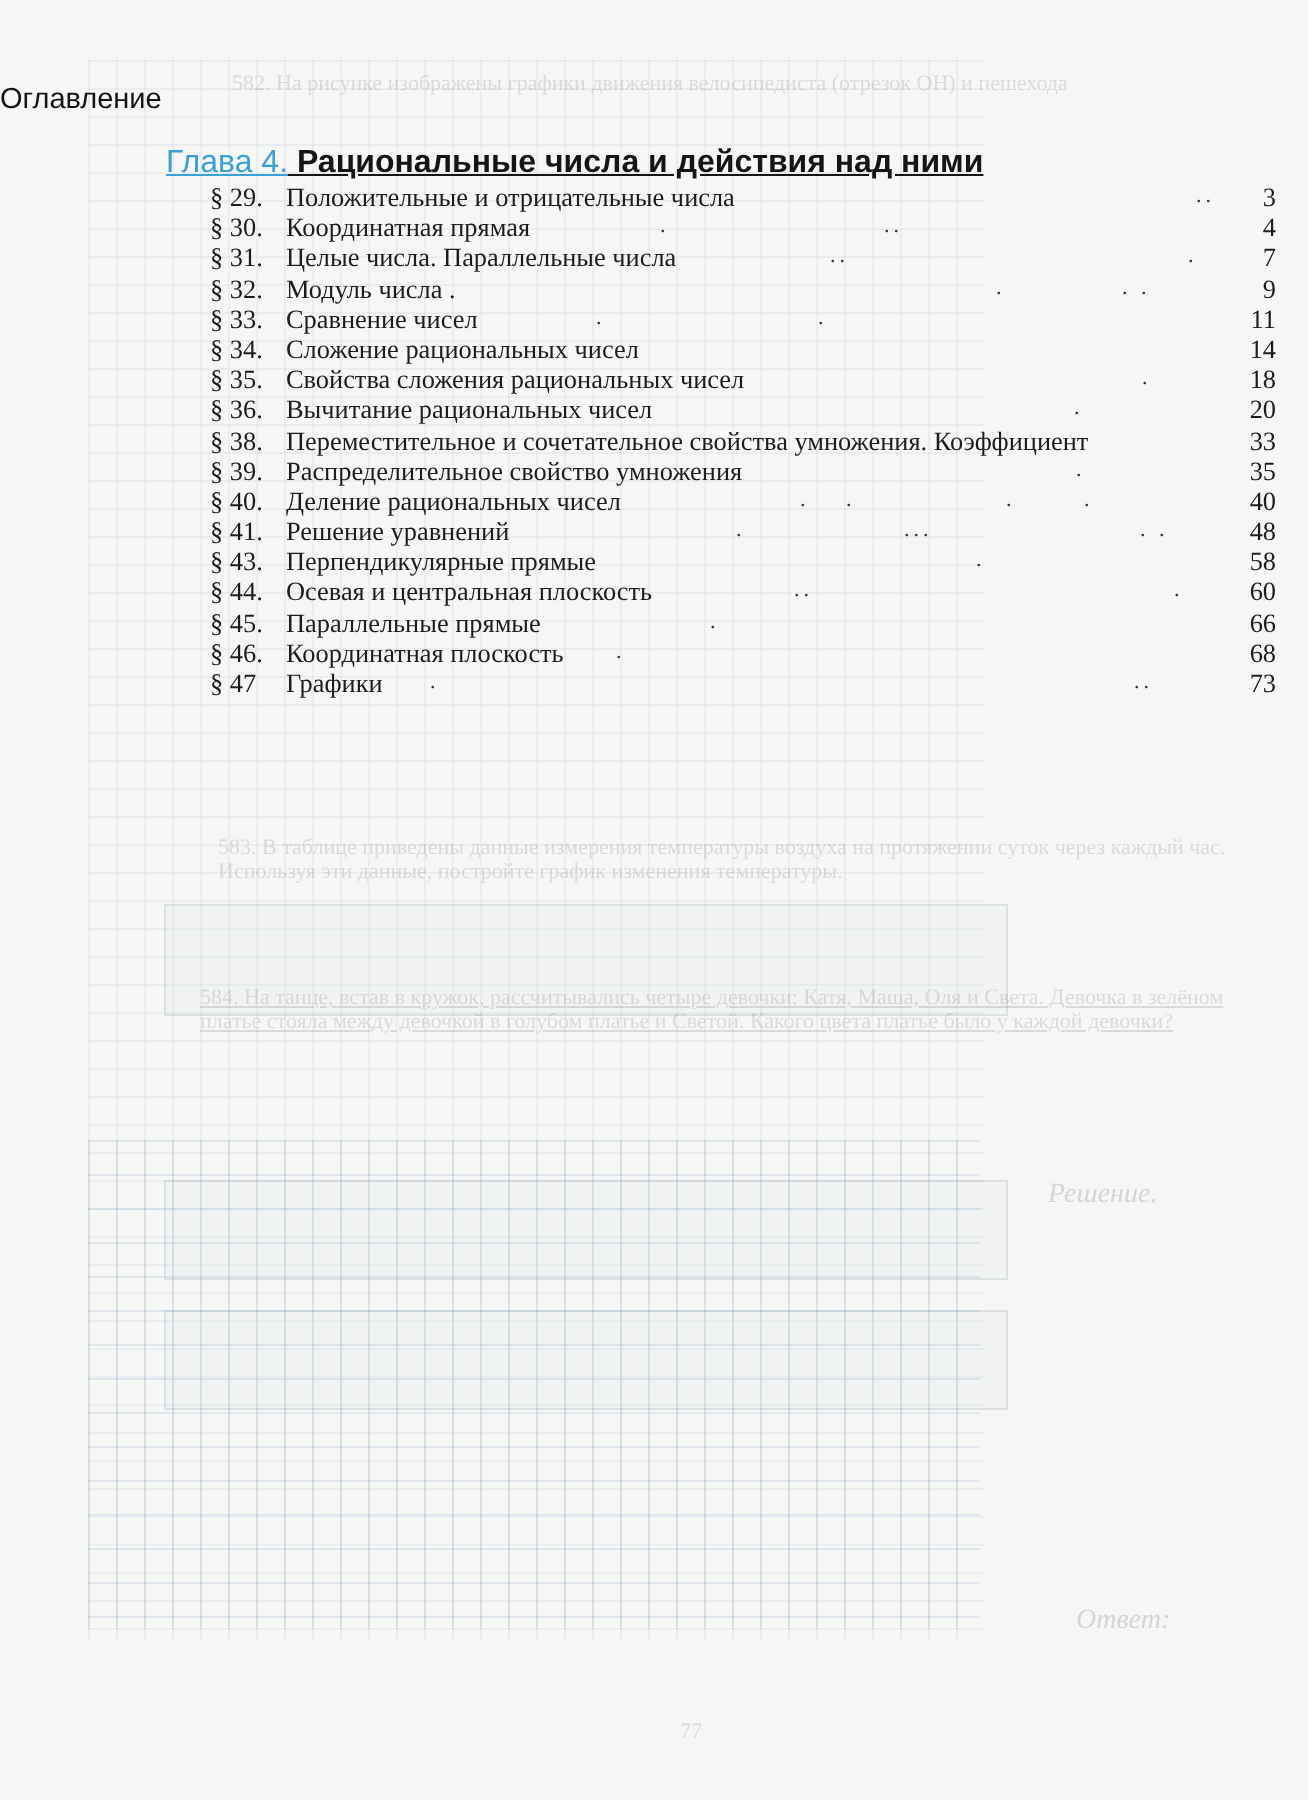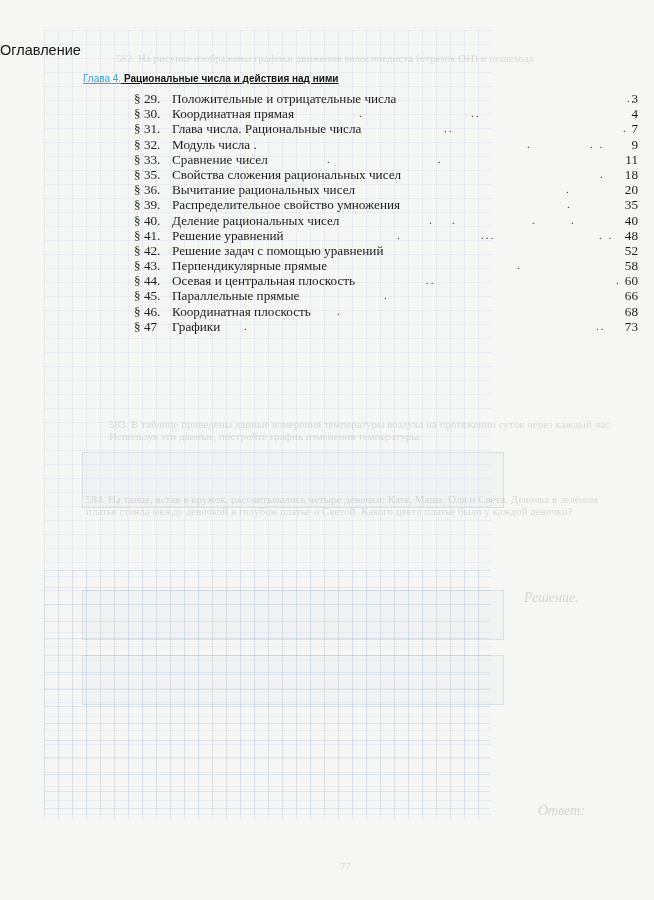--- a/index.html
+++ b/index.html
@@ -37,72 +37,73 @@
 
   .title {
     position: absolute; left: 0; right: 0; top: 42px;
     text-align: left;
     font-family: "Liberation Sans", sans-serif;
     font-size: 14.5px; color: #151515;
   }
   .chapter {
     position: absolute; left: 83px; top: 73px;
     font-family: "Liberation Sans", sans-serif;
-    font-size: 10px; white-space: nowrap;
+    font-size: 16px; white-space: nowrap;
   }
   .chapter .ch-num { color: #3aa0d8; text-decoration: underline; }
   .chapter .ch-title { color: #151515; font-weight: bold; text-decoration: underline; }
 
   .toc {
     position: absolute; left: 105px; top: 91px; width: 535px;
     margin: 0; padding: 0; list-style: none;
   }
   .toc li {
     position: relative; height: 15.2px; line-height: 15.2px;
-    font-size: 13.2px; white-space: nowrap; margin-left: 29px;
+    font-size: 13.2px; white-space: nowrap;
   }
   .toc .num { display: inline-block; width: 38px; }
   .toc .page {
     position: absolute; right: 2px; top: 0; text-align: right; width: 30px;
   }
   .toc .dots {
     position: absolute; top: 0; letter-spacing: 2px; color: #333; font-size: 11px;
   }
 </style>
 </head>
 <body>
 
 <div class="bleed-grid"></div>
 <div class="bleed-grid2"></div>
 <div class="bleed-table" style="left:82px;top:452px;width:420px;height:54px;"></div>
 <div class="bleed-table" style="left:82px;top:590px;width:420px;height:48px;"></div>
 <div class="bleed-table" style="left:82px;top:655px;width:420px;height:48px;"></div>
-<div class="bleed-text" style="left:116px;top:52px;">582. На рисунке изображены графики движения велосипедиста (отрезок ОН) и пешехода</div>
+<div class="bleed-text" style="left:116px;top:36px;">582. На рисунке изображены графики движения велосипедиста (отрезок ОН) и пешехода</div>
 <div class="bleed-text" style="left:109px;top:418px;width:540px;white-space:normal;">583. В таблице приведены данные измерения температуры воздуха на протяжении суток через каждый час. Используя эти данные, постройте график изменения температуры.</div>
-<div class="bleed-text" style="left:86px;top:493px;width:540px;white-space:normal;">584. На танце, встав в кружок, рассчитывались четыре девочки: Катя, Маша, Оля и Света. Девочка в зелёном платье стояла между девочкой в голубом платье и Светой. Какого цвета платье было у каждой девочки?</div>
+<div class="bleed-text" style="left:100px;top:493px;width:540px;white-space:normal;text-decoration:underline;">584. На танце, встав в кружок, рассчитывались четыре девочки: Катя, Маша, Оля и Света. Девочка в зелёном платье стояла между девочкой в голубом платье и Светой. Какого цвета платье было у каждой девочки?</div>
 <div class="bleed-text big" style="left:524px;top:590px;text-align:center;">Решение.</div>
 <div class="bleed-text big" style="left:538px;top:803px;">Ответ:</div>
 <div class="bleed-text" style="left:340px;top:860px;">77</div>
 
 <div class="title">Оглавление</div>
 
 <div class="chapter">
   <span class="ch-num">Глава 4.</span><span class="ch-title"> Рациональные числа и действия над ними</span>
 </div>
 
 <ul class="toc" id="toc">
     <li><span class="num">§ 29.</span><span>Положительные и отрицательные числа</span><span class="dots" style="left: 493px;">..</span><span class="page">3</span></li>
     <li><span class="num">§ 30.</span><span>Координатная прямая</span><span class="dots" style="left: 225px;">.</span><span class="dots" style="left: 337px;">..</span><span class="page">4</span></li>
-    <li><span class="num">§ 31.</span><span>Глава числа. Рациональные числа</span><span class="dots" style="left: 310px;">..</span><span class="dots" style="left: 489px;">.</span><span class="page">7</span></li>
+    <li><span class="num">§ 31.</span><span>Целые числа. Параллельные числа</span><span class="dots" style="left: 310px;">..</span><span class="dots" style="left: 489px;">.</span><span class="page">7</span></li>
     <li><span class="num">§ 32.</span><span>Модуль числа .</span><span class="dots" style="left: 393px;">.</span><span class="dots" style="left: 456px;">. .</span><span class="page">9</span></li>
     <li><span class="num">§ 33.</span><span>Сравнение чисел</span><span class="dots" style="left: 193px;">.</span><span class="dots" style="left: 304px;">.</span><span class="page">11</span></li>
+    <li><span class="num">§ 34.</span><span>Сложение рациональных чисел</span><span class="page">14</span></li>
     <li><span class="num">§ 35.</span><span>Свойства сложения рациональных чисел</span><span class="dots" style="left: 466px;">.</span><span class="page">18</span></li>
     <li><span class="num">§ 36.</span><span>Вычитание рациональных чисел</span><span class="dots" style="left: 432px;">.</span><span class="page">20</span></li>
+    <li><span class="num">§ 38.</span><span>Переместительное и сочетательное свойства умножения. Коэффициент</span><span class="page">33</span></li>
     <li><span class="num">§ 39.</span><span>Распределительное свойство умножения</span><span class="dots" style="left: 433px;">.</span><span class="page">35</span></li>
     <li><span class="num">§ 40.</span><span>Деление рациональных чисел</span><span class="dots" style="left: 295px;">.</span><span class="dots" style="left: 318px;">.</span><span class="dots" style="left: 398px;">.</span><span class="dots" style="left: 437px;">.</span><span class="page">40</span></li>
     <li><span class="num">§ 41.</span><span>Решение уравнений</span><span class="dots" style="left: 263px;">.</span><span class="dots" style="left: 347px;">...</span><span class="dots" style="left: 465px;">. .</span><span class="page">48</span></li>
-    <li><span class="num">§ 42.</span><span>Решение задач с помощью уравнений</span><span class="page">52</span></li>
     <li><span class="num">§ 43.</span><span>Перпендикулярные прямые</span><span class="dots" style="left: 383px;">.</span><span class="page">58</span></li>
     <li><span class="num">§ 44.</span><span>Осевая и центральная плоскость</span><span class="dots" style="left: 292px;">..</span><span class="dots" style="left: 482px;">.</span><span class="page">60</span></li>
     <li><span class="num">§ 45.</span><span>Параллельные прямые</span><span class="dots" style="left: 250px;">.</span><span class="page">66</span></li>
     <li><span class="num">§ 46.</span><span>Координатная плоскость</span><span class="dots" style="left: 203px;">.</span><span class="page">68</span></li>
     <li><span class="num">§ 47</span><span>Графики</span><span class="dots" style="left: 110px;">.</span><span class="dots" style="left: 462px;">..</span><span class="page">73</span></li>
   </ul>
 
 </body></html>

